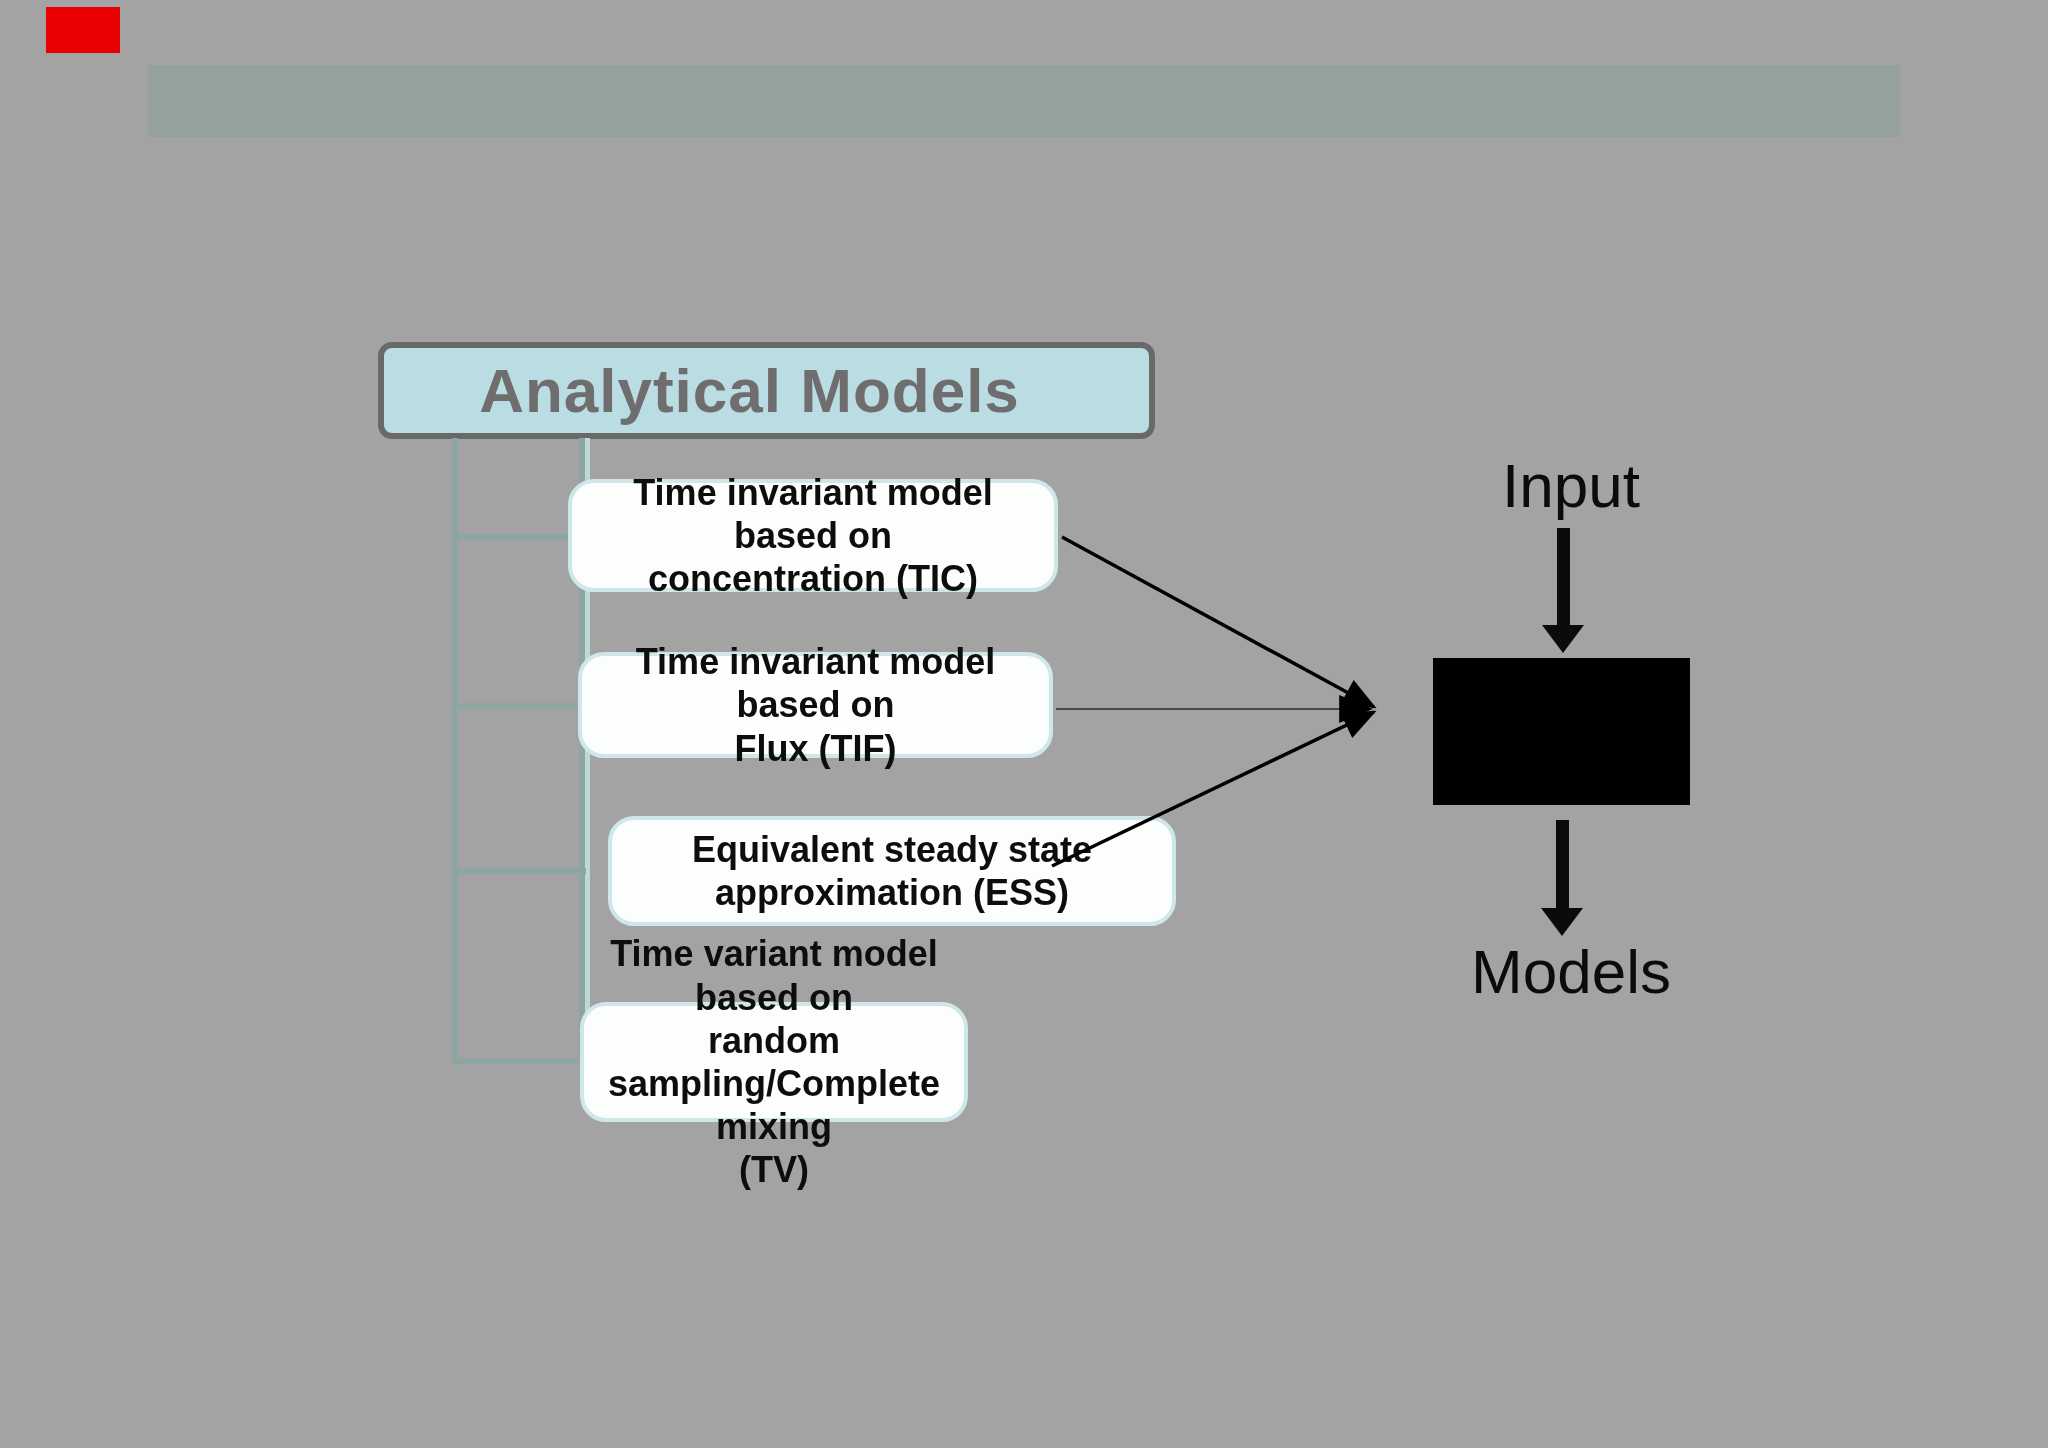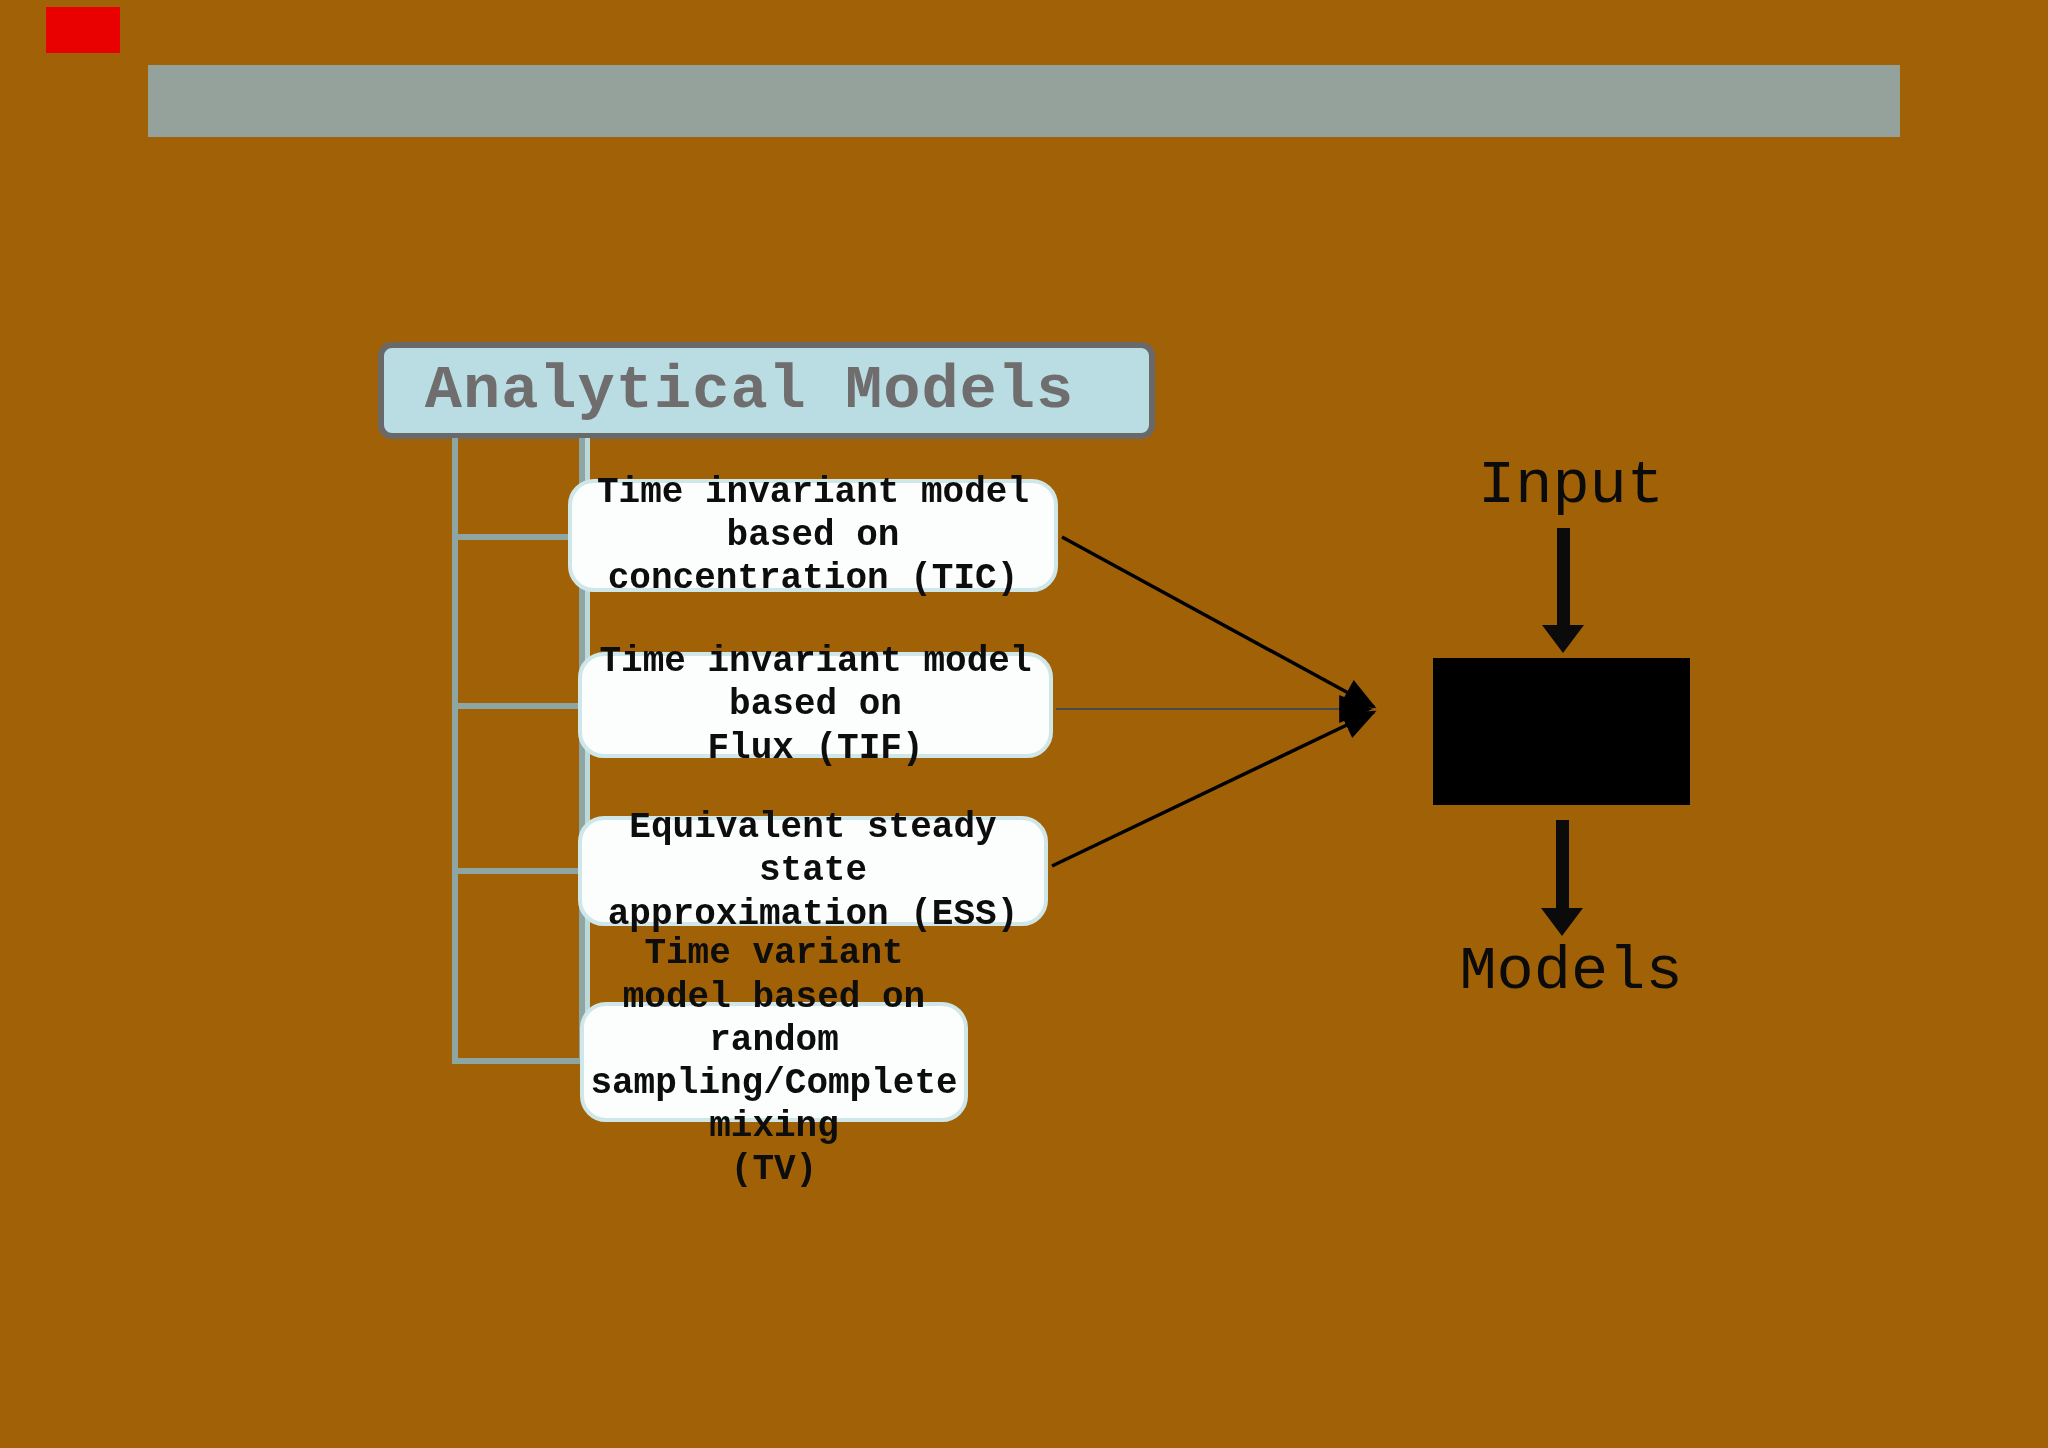--- a/index.html
+++ b/index.html
@@ -1,18 +1,18 @@
 <!DOCTYPE html>
 <html><head>
 <meta charset="utf-8">
 <style>
   html,body{margin:0;padding:0;background:#ffffff;}
   .slide{
-    position:relative;width:2048px;height:1448px;background:#a16207;overflow:hidden;
-    font-family:Liberation Mono, monospace;
+    position:relative;width:2048px;height:1448px;background:#a3a3a3;overflow:hidden;
+    font-family:Liberation Sans, sans-serif;
   }
   .red-rect{position:absolute;left:46px;top:7px;width:74px;height:46px;background:#e90000;}
   .header-bar{position:absolute;left:148px;top:65px;width:1752px;height:72px;background:#95a29b;}
 
   .title-box{
     position:absolute;left:378px;top:342px;width:777px;height:97px;
     background:#b9dde2;border:6px solid #696969;border-radius:14px;
     box-sizing:border-box;display:flex;align-items:center;justify-content:center;
     padding-right:34px;
   }
@@ -28,21 +28,21 @@
   .rung.r1{top:534px;} .rung.r2{top:703px;} .rung.r3{top:868px;} .rung.r4{top:1058px;}
 
   .node{
     position:absolute;background:#fcfdfd;border:4px solid #cfe7e9;border-radius:26px;
     box-sizing:border-box;display:flex;align-items:center;justify-content:center;
     text-align:center;font-weight:bold;font-size:36px;line-height:1.2;color:#0d0d0d;
     white-space:pre-line;padding:4px 10px;
   }
   .node.n1{left:568px;top:479px;width:490px;height:113px;}
   .node.n2{left:578px;top:652px;width:475px;height:106px;}
-  .node.n3{left:578px;top:816px;width:470px;height:110px;}
+  .node.n3{left:608px;top:816px;width:568px;height:110px;}
   .node.n4{left:580px;top:1002px;width:388px;height:120px;font-size:36px;}
 
   .arrow-layer{position:absolute;left:0;top:0;width:2048px;height:1448px;}
 
   .io-label{
     position:absolute;left:1421px;width:300px;text-align:center;
     font-size:62px;color:#0b0b0b;line-height:1.1;
   }
   .io-label.input{top:452px;}
   .io-label.output{top:938px;}

